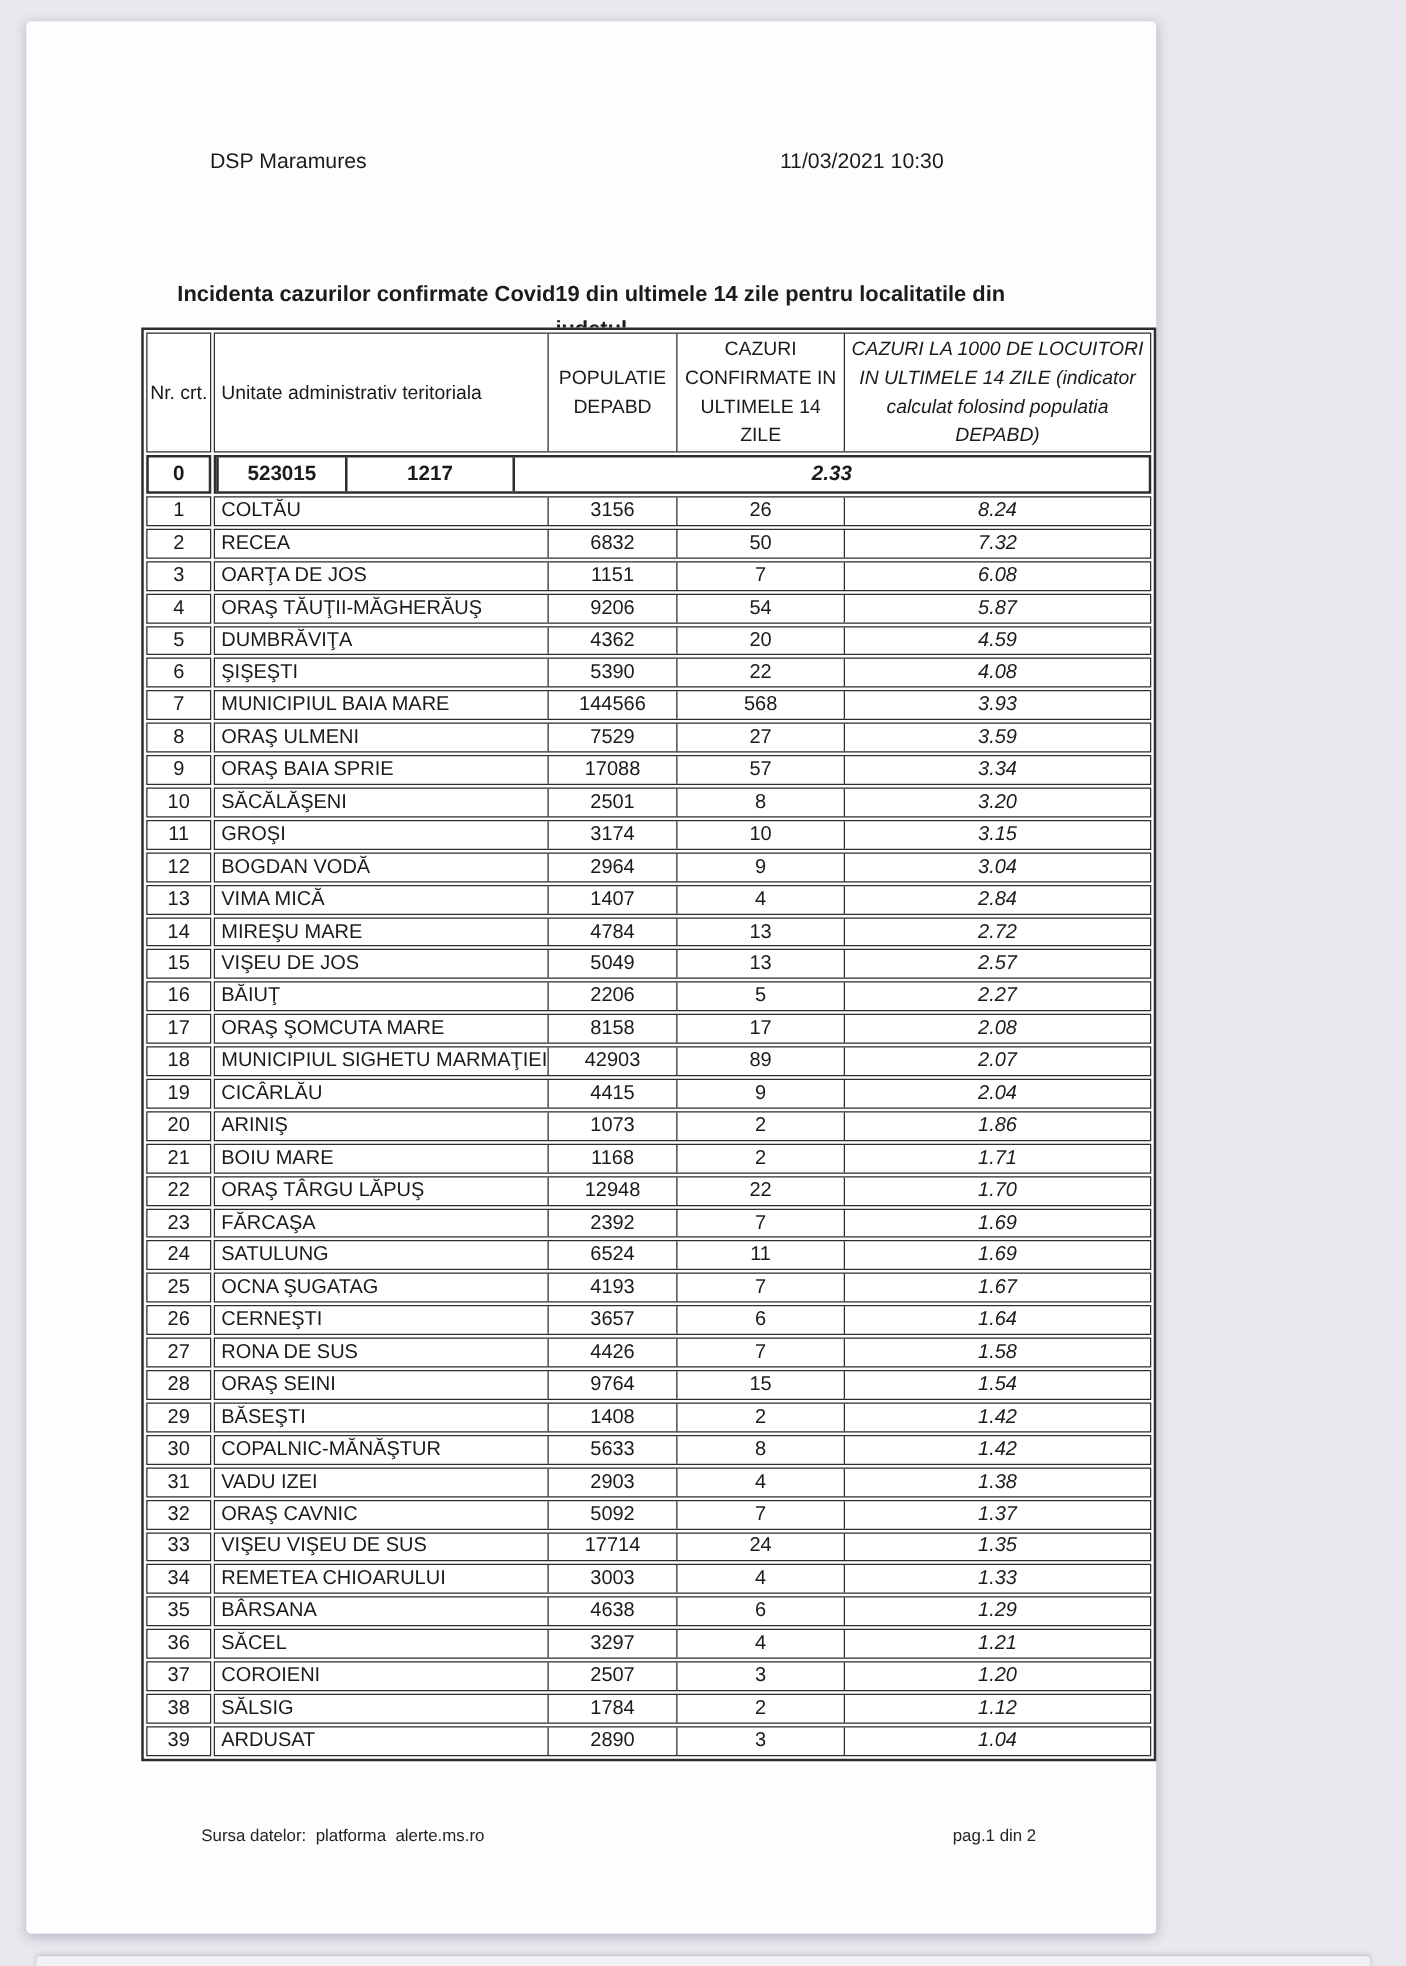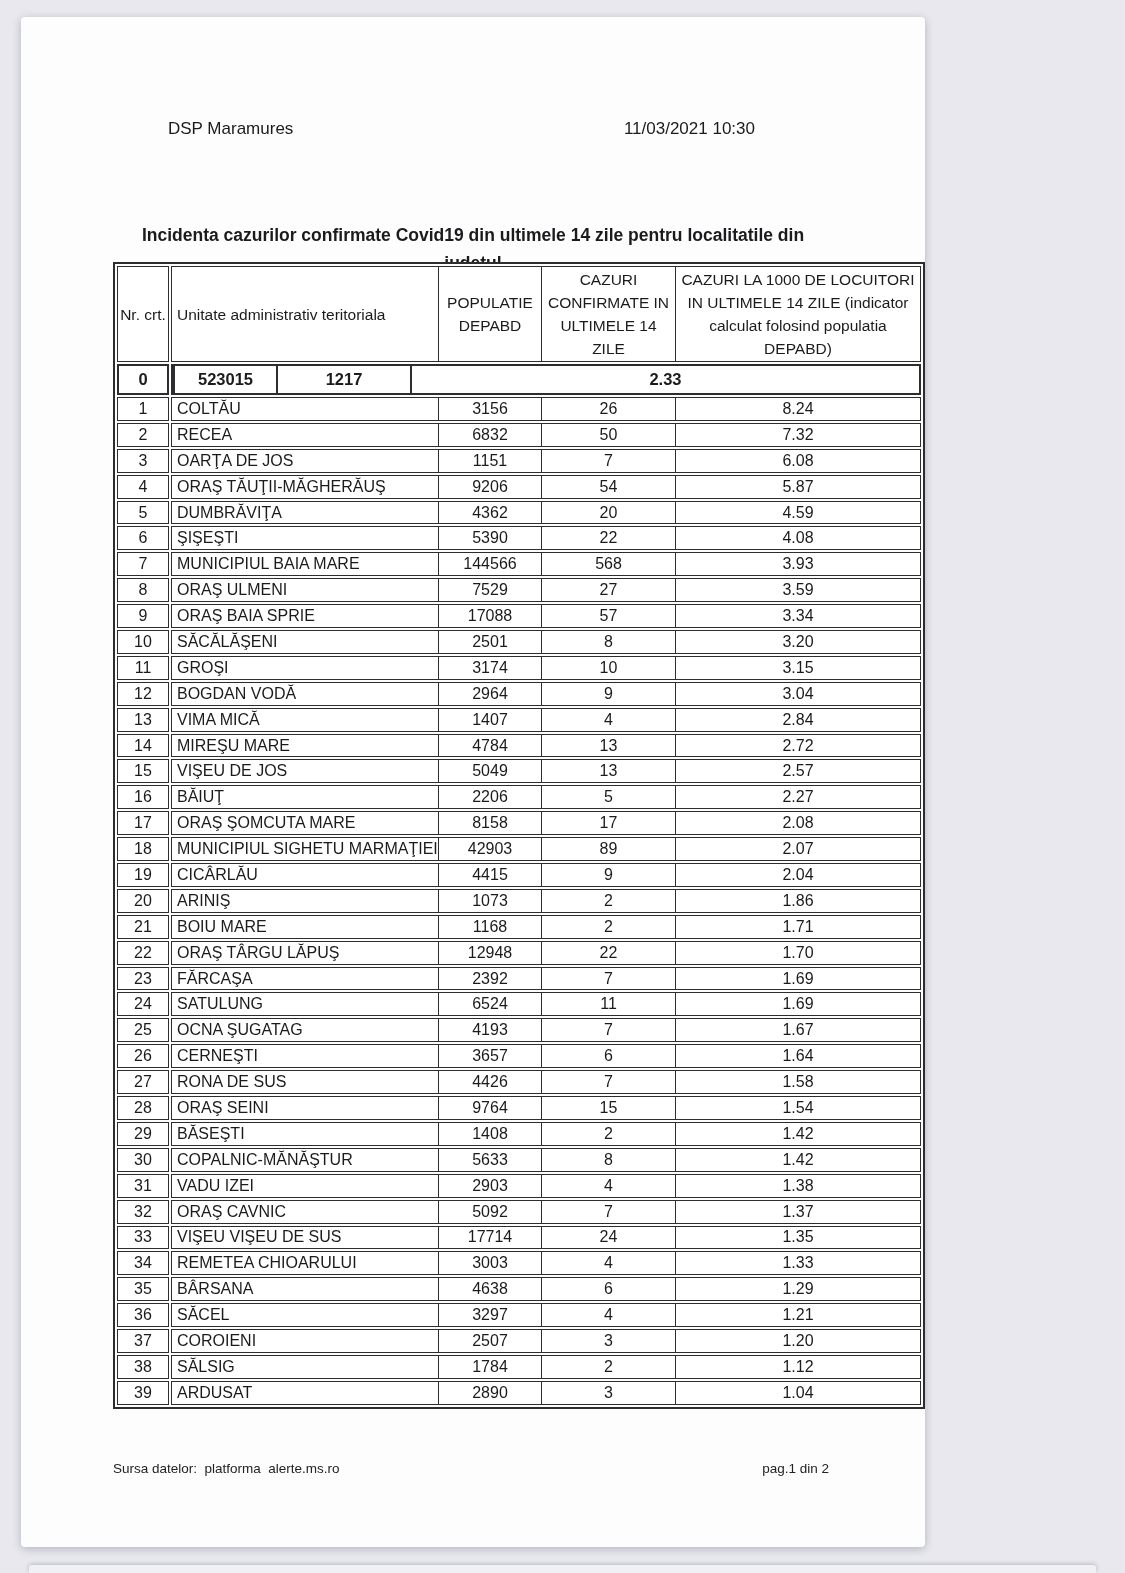--- a/index.html
+++ b/index.html
@@ -40,33 +40,33 @@
   }
   .t-row{display:flex;gap:2px;}
   .box{border:1.4px solid #2d2d2f;box-sizing:border-box;background:#fff;}
   .c-nr{width:52px;flex:0 0 52px;display:flex;align-items:center;justify-content:center;}
   .c-rest{flex:1;display:flex;}
   .cell{display:flex;align-items:center;justify-content:center;box-sizing:border-box;text-align:center;}
   .c-name{width:266px;flex:0 0 266px;justify-content:flex-start;text-align:right;
           padding-left:5px;overflow:hidden;white-space:nowrap;}
   .c-pop{width:103px;flex:0 0 103px;border-left:1.8px solid #2d2d2f;}
   .c-caz{width:134px;flex:0 0 134px;border-left:1.8px solid #2d2d2f;}
-  .c-inc{flex:1;border-left:1.8px solid #2d2d2f;}
+  .c-inc{flex:1;border-left:1.8px solid #2d2d2f;font-style:italic;}
   .header-row{height:96px;font-size:15.5px;line-height:23px;}
   .header-row .cell{white-space:normal;}
   .total-row{height:31px;font-weight:bold;font-size:16.5px;}
   .total-row .box{border-width:2.2px;}
   .total-row .c-pop,.total-row .c-caz,.total-row .c-inc{border-left-width:2px;}
   .data-row{height:23.9px;font-size:16px;flex:none;}
   .doc-footer{
     position:absolute;top:1444px;left:92px;right:96px;
     display:flex;justify-content:space-between;
     font-size:13.5px;color:#232325;
   }
-  .pre{white-space:pre;}
+  .pre{white-space:pre;margin-left:48px;}
 </style>
 </head>
 <body>
 
 <div class="page">
 
   <div class="doc-header">
     <span>DSP Maramures</span>
     <span>11/03/2021 10:30</span>
   </div>

